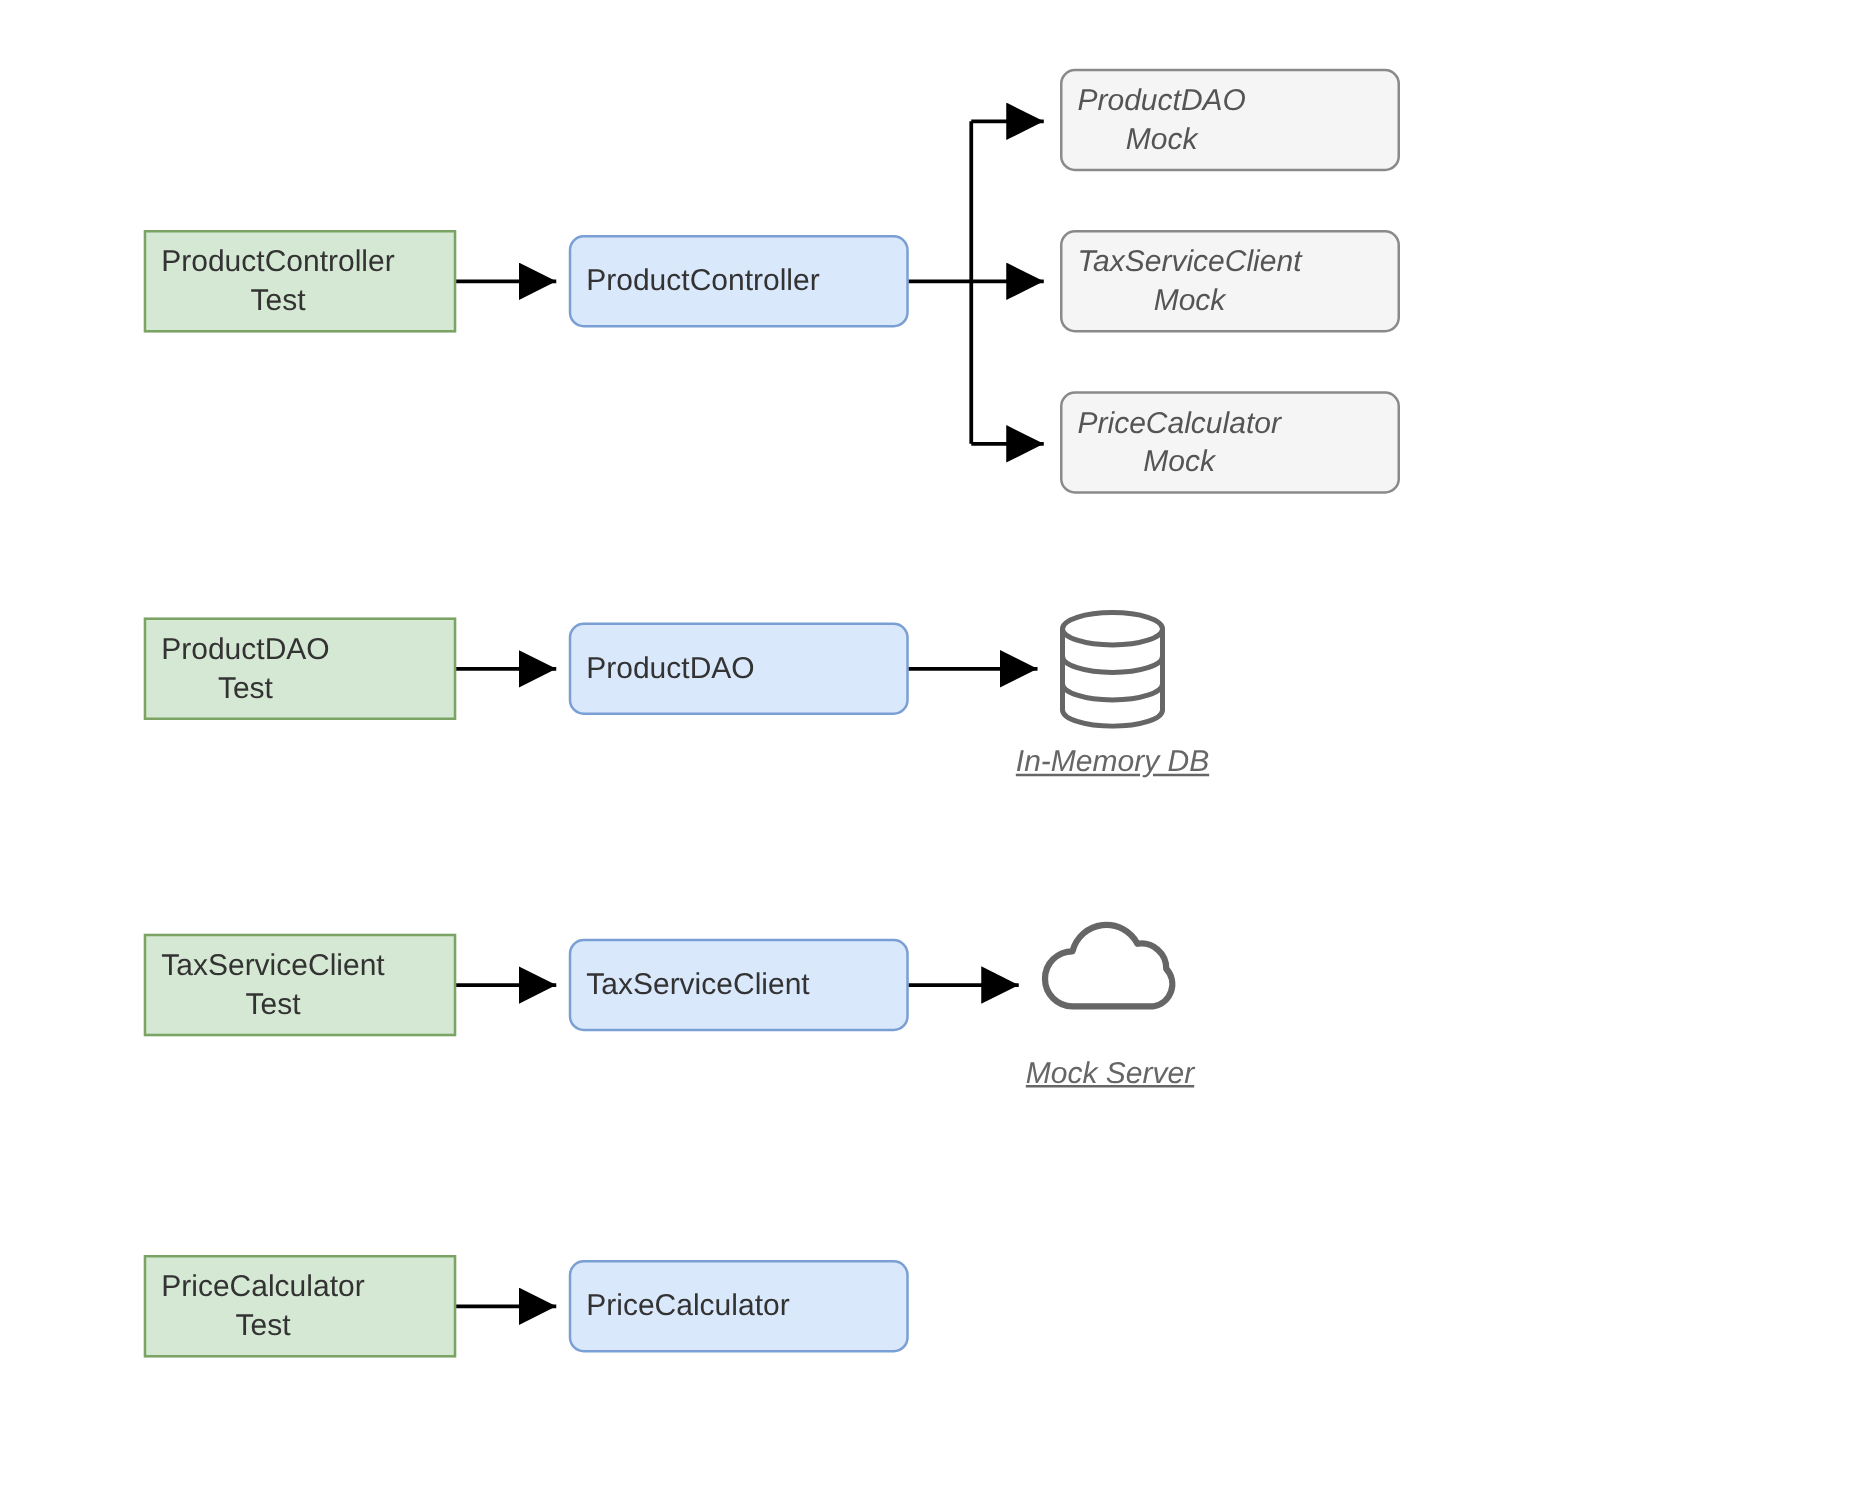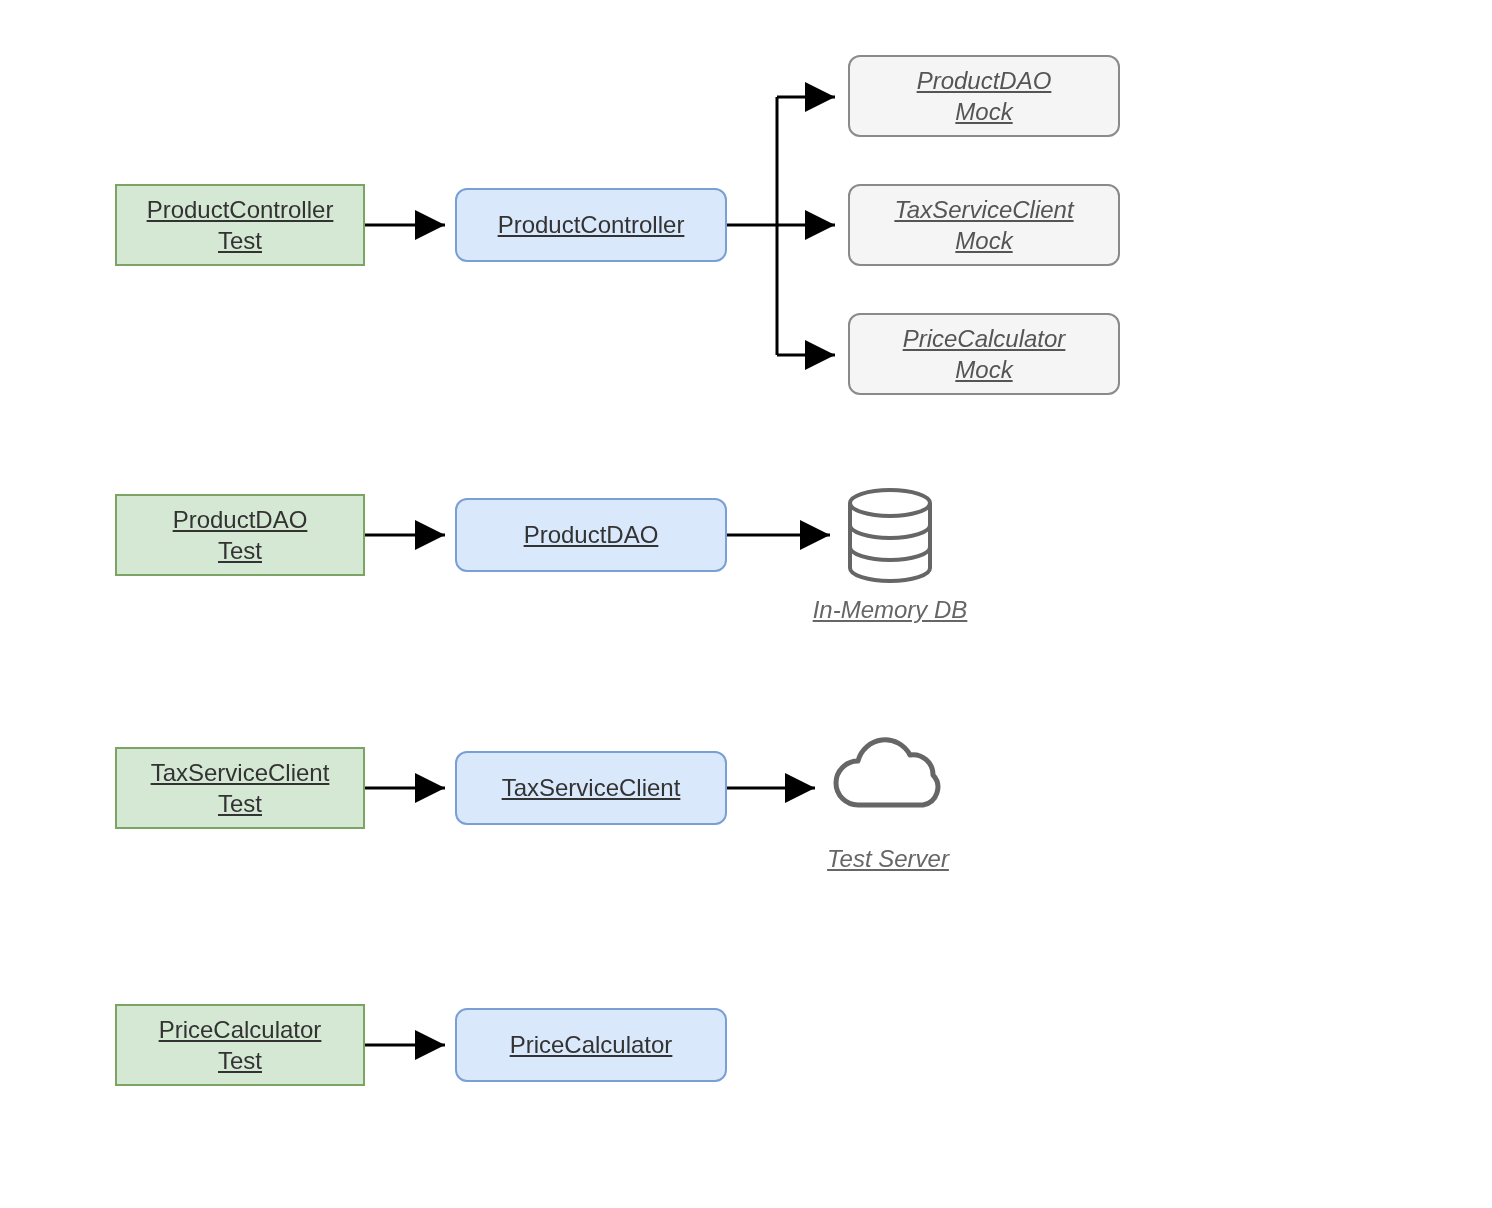--- a/index.html
+++ b/index.html
@@ -16,26 +16,25 @@
     }
     .diagram {
       position: relative;
       width: 100%;
       height: 100%;
     }
     .box {
       position: absolute;
       display: flex;
       align-items: center;
-      justify-content: center;
+      justify-content: flex-start;
       text-align: center;
       font-size: 24px;
       line-height: 1.3;
       padding: 8px 12px;
-      text-decoration: underline;
     }
     .test-box {
       background: #d5e8d4;
       border: 2px solid #7ba364;
       color: #333;
       width: 250px;
       height: 82px;
     }
     .subject-box {
       background: #dae8fc;
@@ -163,21 +162,21 @@
   <div class="icon-container" style="left:828px; top:735px;">
     <svg width="120" height="90" viewBox="0 0 120 90">
       <path d="M30,70 
                A22,22 0 0,1 30,26
                A28,28 0 0,1 82,20
                A20,20 0 0,1 105,40
                A18,18 0 0,1 95,70
                Z" fill="none" stroke="#666" stroke-width="5" stroke-linejoin="round"></path>
     </svg>
   </div>
-  <div class="caption" style="left:808px; top:845px; width:160px;">Test Server</div>
+  <div class="caption" style="left:808px; top:845px; width:160px;">Mock Server</div>
 
   <div class="box test-box" style="left:115px; top:1004px;">
     <span>PriceCalculator<br>Test</span>
   </div>
 
   <svg class="arrow" style="left:365px; top:1045px; width:90px; height:2px;">
     <line x1="0" y1="0" x2="80" y2="0" stroke="#000" stroke-width="3" marker-end="url(#arrowhead)"></line>
   </svg>
 
   <div class="box subject-box" style="left:455px; top:1008px;">

